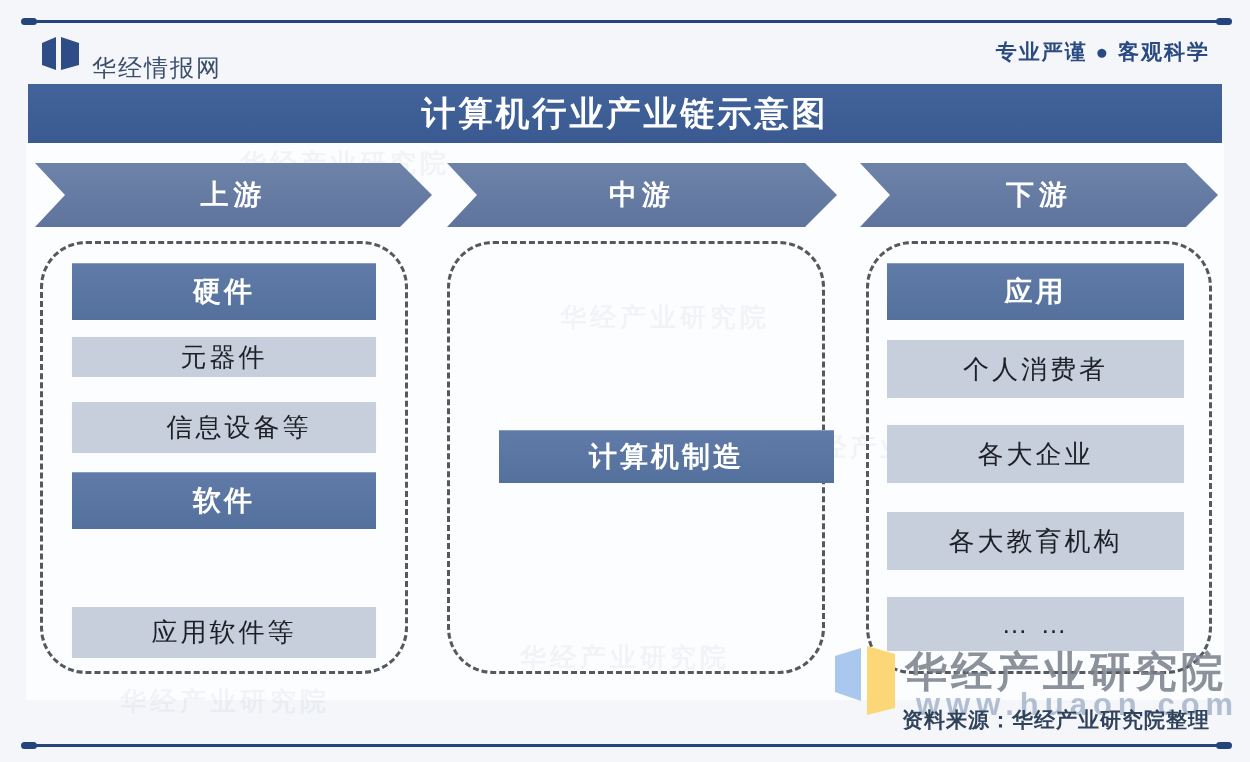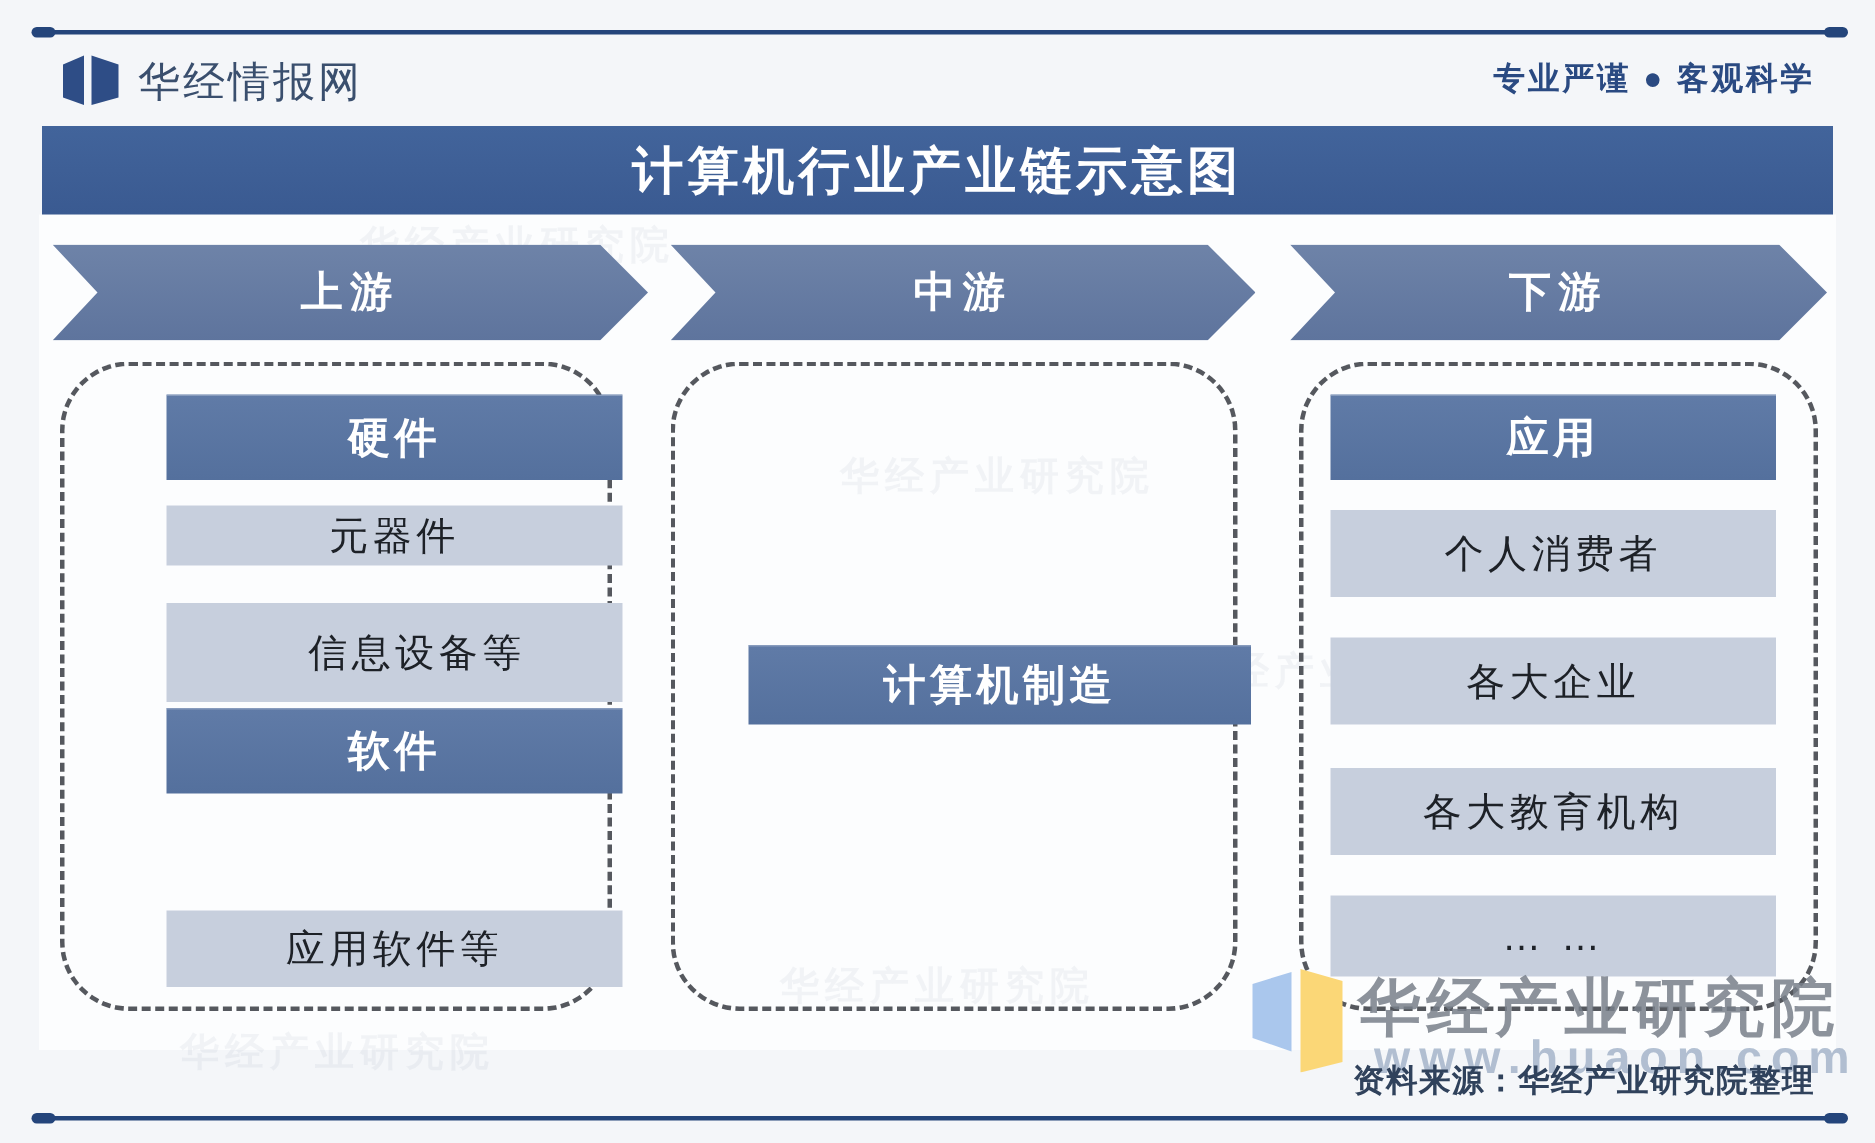--- a/index.html
+++ b/index.html
@@ -36,22 +36,22 @@
     background: #24457b;
   }
   .nub-tl { left: 21px; top: 18px; }
   .nub-tr { left: 1216px; top: 18px; }
   .nub-bl { left: 21px; top: 742px; }
   .nub-br { left: 1216px; top: 742px; }
 
   
   .brand-logo { position: absolute; left: 42px; top: 36px; }
   .brand-name {
-    position: absolute; left: 92px; top: 36px;
-    font-size: 28px; color: #3a4f6e; font-weight: 500;
+    position: absolute; left: 92px; top: 52px;
+    font-size: 24px; color: #3a4f6e; font-weight: 500;
     letter-spacing: 2px;
   }
   .slogan {
     position: absolute; right: 40px; top: 38px;
     font-size: 21px; color: #2a4a82; font-weight: 700;
     letter-spacing: 2px;
   }
 
   
   .title-bar {
@@ -99,21 +99,21 @@
     background: linear-gradient(#607ba7, #54709d);
     box-shadow: inset 0 1px 0 rgba(255,255,255,0.25);
     color: #ffffff; font-size: 28px; font-weight: 700;
     letter-spacing: 3px;
   }
   .bar.light {
     background: #c7cfdd;
     color: #1d2127; font-size: 26px; font-weight: 500;
     letter-spacing: 3px;
   }
-  .col-up .bar, .bar.up { left: 72px; width: 304px; margin-left: 39px; }
+  .col-up .bar, .bar.up { left: 72px; width: 304px; }
   .bar.mid { left: 465px; width: 335px; margin-left: 34px; }
   .bar.down { left: 887px; width: 297px; }
 
   
   .ghost {
     position: absolute;
     font-size: 26px; font-weight: 700;
     color: #3a4f72; opacity: 0.05;
     letter-spacing: 4px;
     white-space: nowrap;
@@ -175,21 +175,21 @@
   <div class="stage-arrow arrow-up">上游</div>
   <div class="stage-arrow arrow-mid">中游</div>
   <div class="stage-arrow arrow-down">下游</div>
 
   <div class="group-box box-up"></div>
   <div class="group-box box-mid"></div>
   <div class="group-box box-down"></div>
 
   <div class="bar up dark" style="top:263px; height:57px;">硬件</div>
   <div class="bar up light" style="top:337px; height:40px;">元器件</div>
-  <div class="bar up light" style="top:402px; height:66px;padding-left:30px;">信息设备等</div>
+  <div class="bar up light" style="top:402px; height:51px;padding-left:30px;">信息设备等</div>
   <div class="bar up dark" style="top:472px; height:57px;">软件</div>
   <div class="bar up light" style="top:607px; height:51px;">应用软件等</div>
 
   <div class="bar mid dark" style="top:430px; height:53px;">计算机制造</div>
 
   <div class="bar down dark" style="top:263px; height:57px;">应用</div>
   <div class="bar down light" style="top:340px; height:58px;">个人消费者</div>
   <div class="bar down light" style="top:425px; height:58px;">各大企业</div>
   <div class="bar down light" style="top:512px; height:58px;text-align:right;">各大教育机构</div>
   <div class="bar down light" style="top:597px; height:54px;">… …</div>

